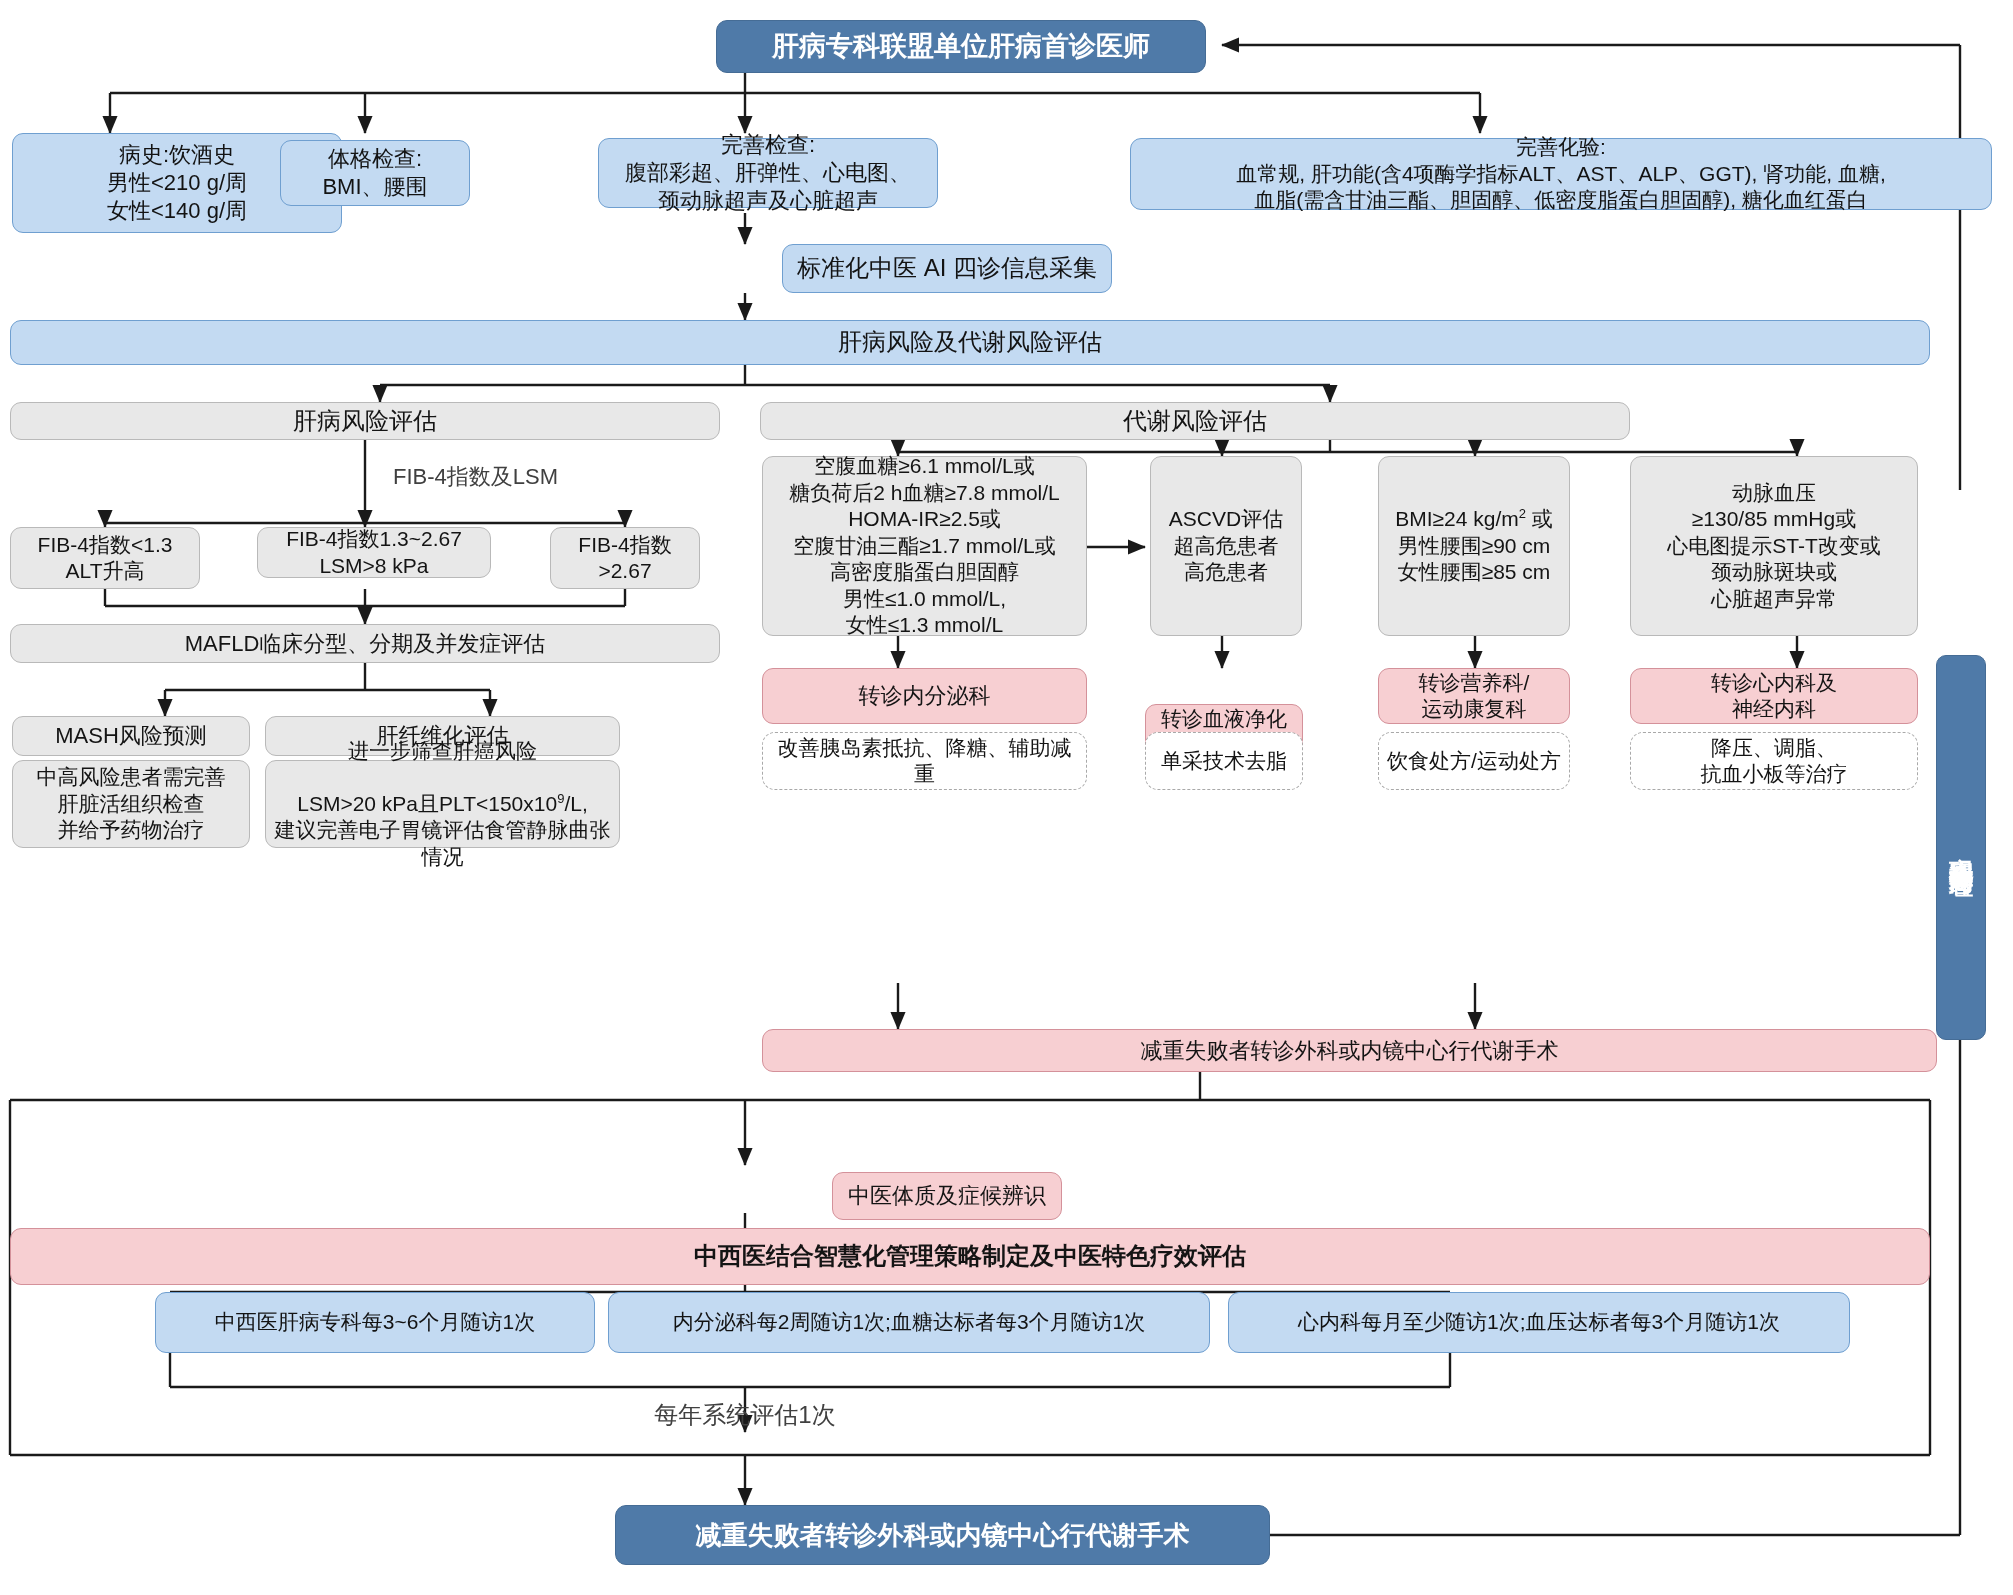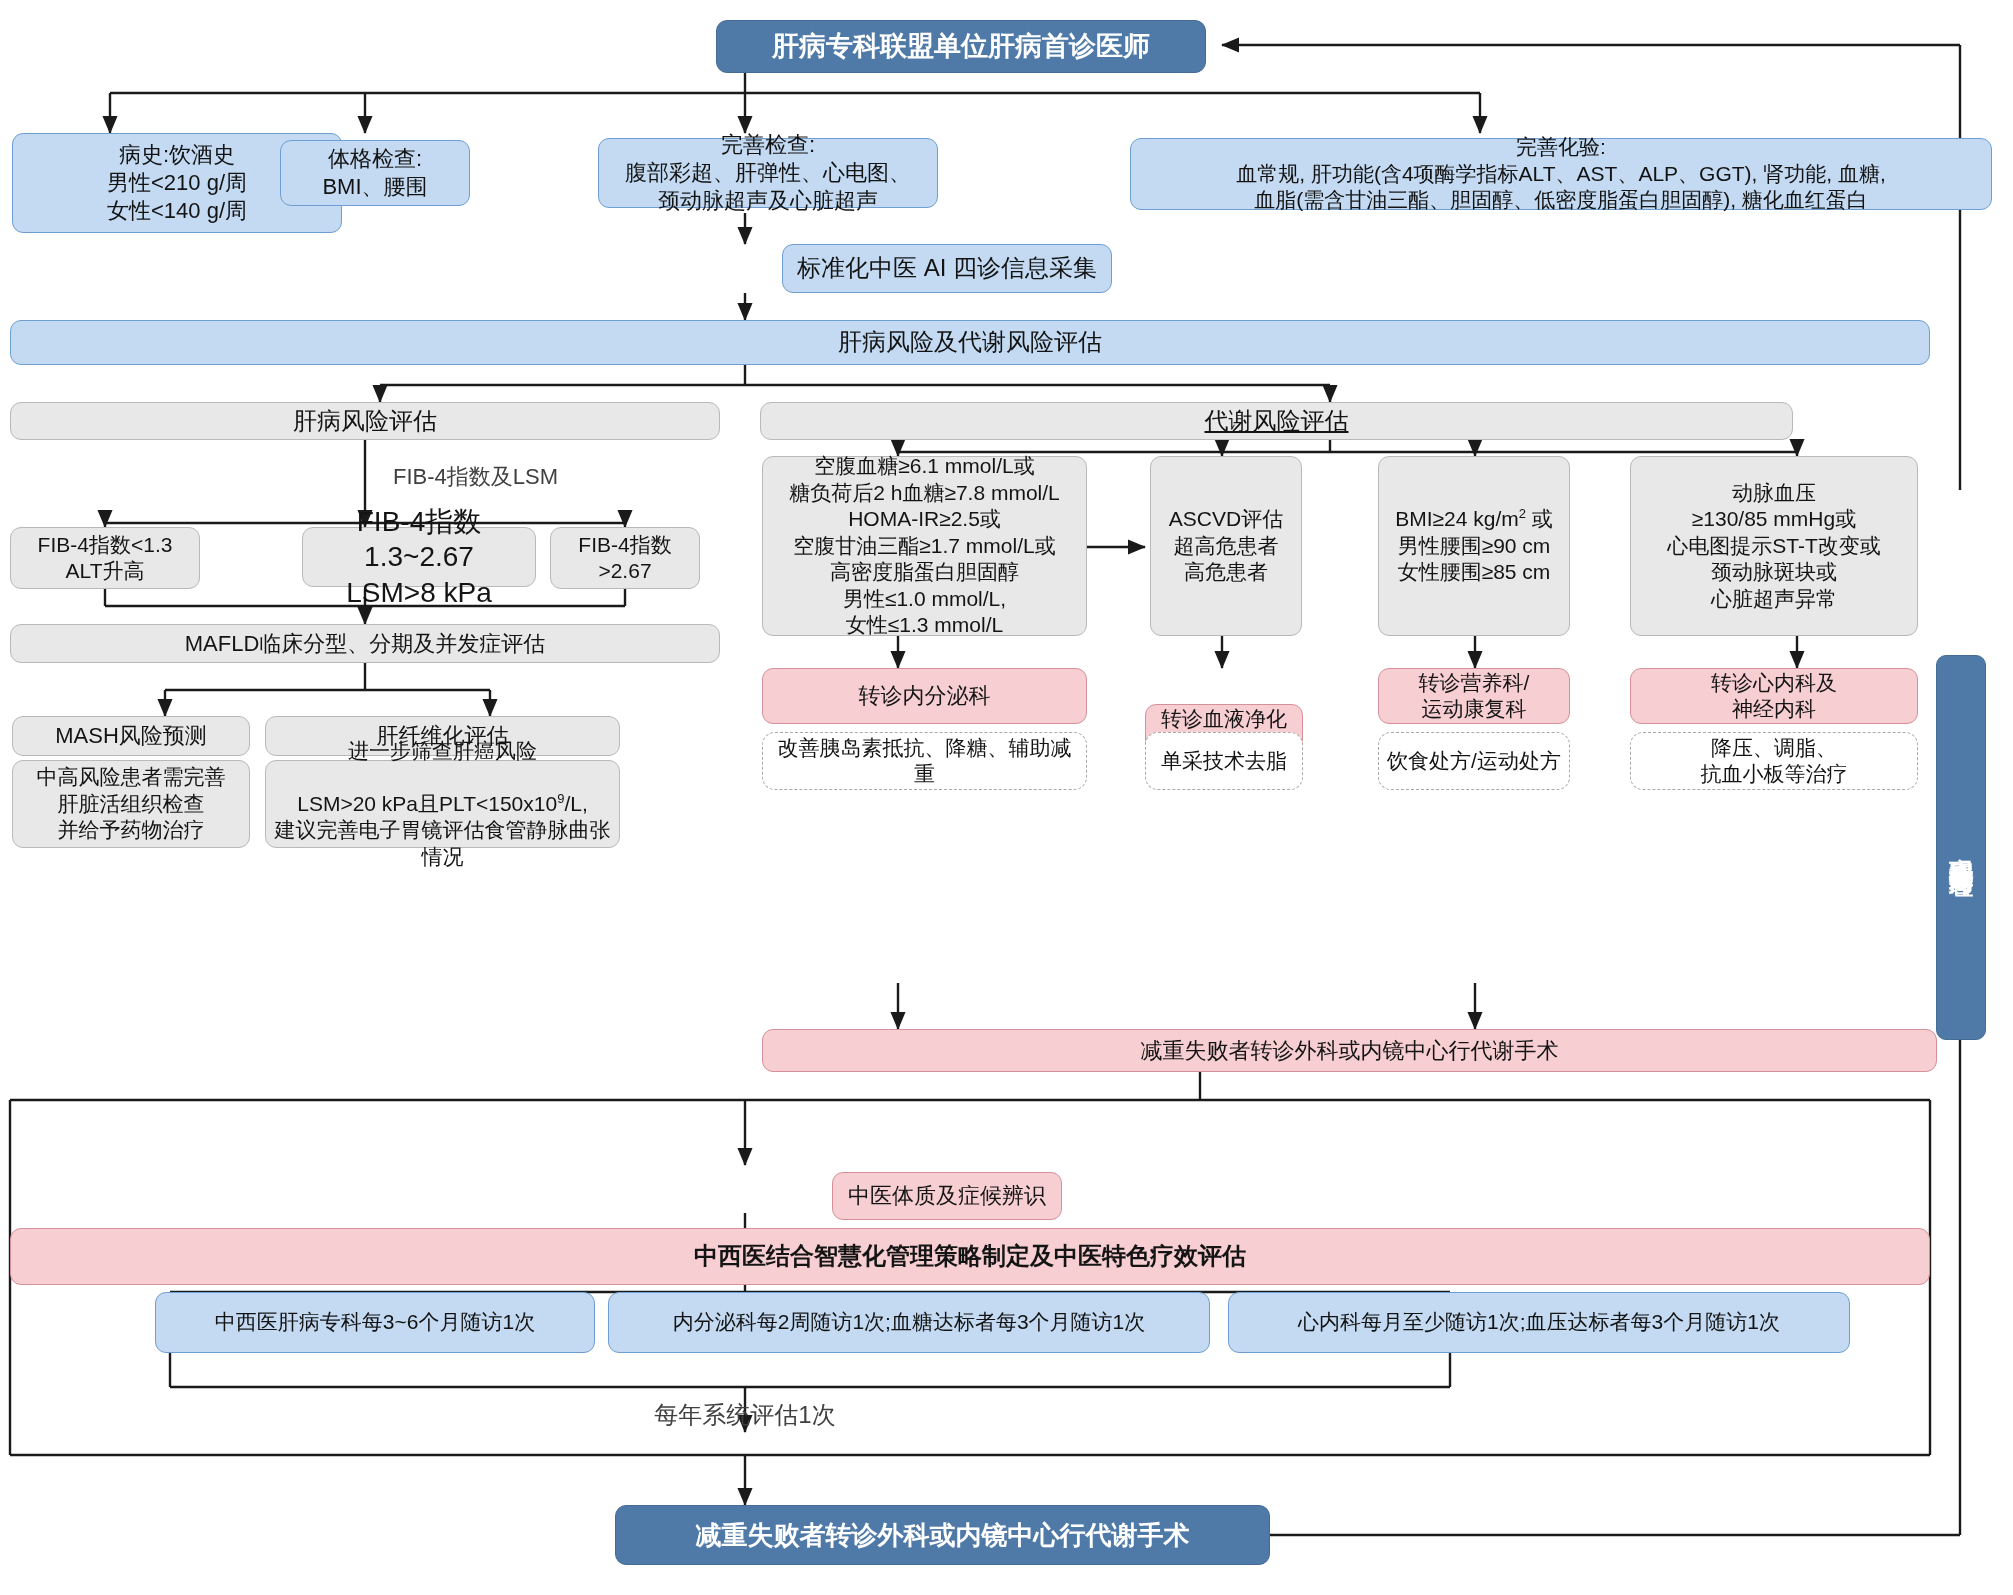--- a/index.html
+++ b/index.html
@@ -193,21 +193,21 @@
   <div class="node blue-light" style="left:10px;top:320px;width:1920px;height:45px;font-size:24px;">肝病风险及代谢风险评估</div>
 
   <div class="node gray" style="left:10px;top:402px;width:710px;height:38px;font-size:24px;">肝病风险评估</div>
 
   <div class="node plain" style="left:380px;top:598px;width:280px;height:26px;font-size:22px;top:598px;"></div>
   <div class="node plain" style="left:385px;top:464px;width:270px;height:26px;font-size:22px;justify-content:flex-start;">FIB-4指数及LSM</div>
 
   <div class="node gray" style="left:10px;top:527px;width:190px;height:62px;font-size:21px;">FIB-4指数&lt;1.3
 ALT升高</div>
 
-  <div class="node gray" style="left:257px;top:527px;width:234px;height:60px;font-size:28px;margin-left:45px;">FIB-4指数1.3~2.67
+  <div class="node gray" style="left:257px;top:527px;width:234px;height:51px;font-size:21px;">FIB-4指数1.3~2.67
 LSM&gt;8 kPa</div>
 
   <div class="node gray" style="left:550px;top:527px;width:150px;height:62px;font-size:21px;">FIB-4指数
 &gt;2.67</div>
 
   <div class="node gray" style="left:10px;top:624px;width:710px;height:39px;font-size:22px;">MAFLD临床分型、分期及并发症评估</div>
 
   <div class="node gray" style="left:12px;top:716px;width:238px;height:40px;font-size:22px;">MASH风险预测</div>
 
   <div class="node gray" style="left:265px;top:716px;width:355px;height:40px;font-size:22px;">肝纤维化评估</div>
@@ -217,21 +217,21 @@
 并给予药物治疗</div>
 
   <div class="node gray" style="left:265px;top:760px;width:355px;height:88px;font-size:21px;flex-direction:column;">
     <div>进一步筛查肝癌风险</div>
     <div>
       <span>LSM&gt;20 kPa且PLT&lt;150x10</span><sup>9</sup><span>/L,</span>
     </div>
     <div>建议完善电子胃镜评估食管静脉曲张情况</div>
   </div>
 
-  <div class="node gray" style="left:760px;top:402px;width:1033px;height:38px;font-size:24px;text-decoration:underline;">代谢风险评估</div>
+  <div class="node gray" style="left:760px;top:402px;width:870px;height:38px;font-size:24px;">代谢风险评估</div>
 
   <div class="node gray" style="left:762px;top:456px;width:325px;height:180px;font-size:21px;">空腹血糖≥6.1 mmol/L或
 糖负荷后2 h血糖≥7.8 mmol/L
 HOMA-IR≥2.5或
 空腹甘油三酯≥1.7 mmol/L或
 高密度脂蛋白胆固醇
 男性≤1.0 mmol/L,
 女性≤1.3 mmol/L</div>
 
   <div class="node gray" style="left:1150px;top:456px;width:152px;height:180px;font-size:21px;">ASCVD评估

